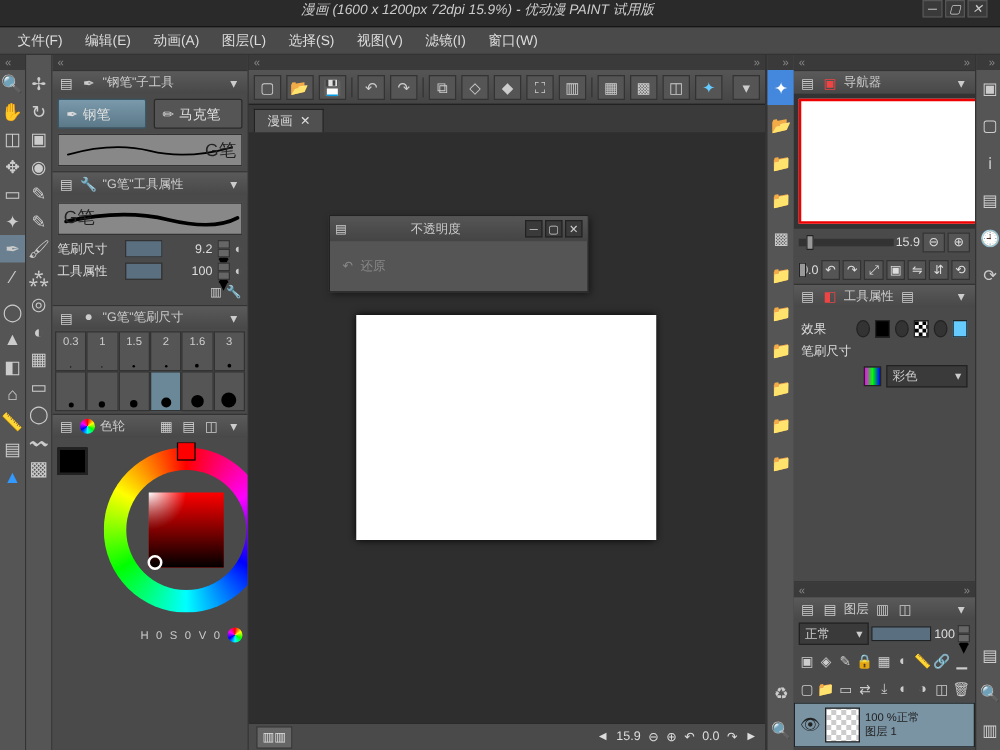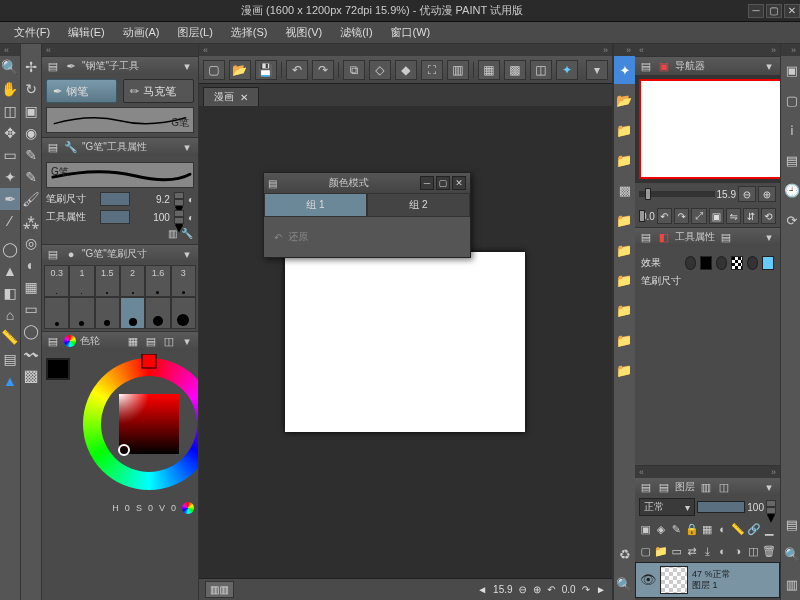--- a/index.html
+++ b/index.html
@@ -1,17 +1,17 @@
 <!DOCTYPE html>
 <html><head>
 <meta charset="utf-8">
 <style>
 * { margin: 0; padding: 0; box-sizing: border-box; font-family: "Microsoft YaHei", sans-serif; }
 body { width: 800px; height: 600px; background: #4a4a4a; overflow: hidden; user-select: none; }
-.titlebar { height: 22px; background: #2a2a2a; display: flex; align-items: center; padding: 0 0; color: #ccc; font-size: 11px; justify-content: space-between; border-bottom: 1px solid #111; }
+.titlebar { height: 22px; background: #2a2a2a; display: flex; padding: 0 10px; color: #ccc; font-size: 11px; justify-content: space-between; border-bottom: 1px solid #111; font-style: italic; }
 .titlebar-ctrls { display: flex; gap: 2px; }
 .tbbtn { width: 16px; height: 14px; background: #3a3a3a; border: 1px solid #555; display: flex; align-items: center; justify-content: center; font-size: 10px; color: #ccc; cursor: pointer; }
 .menubar { height: 22px; background: #4a4a4a; display: flex; align-items: center; padding: 0 6px; color: #ddd; font-size: 11px; border-bottom: 1px solid #333; gap: 2px; }
 .menubar span { padding: 2px 8px; cursor: pointer; }
 .workspace { display: flex; height: 556px; }
 
 .toolbox-col { width: 22px; background: #555; display: flex; flex-direction: column; border-right: 1px solid #333; }
 .toolbox-col .ticon { width: 20px; height: 22px; display: flex; align-items: center; justify-content: center; color: #ccc; font-size: 14px; cursor: pointer; }
 .toolbox-col .ticon.active { background: #6a8090; }
 
@@ -20,21 +20,21 @@
 .panel-header { height: 18px; background: linear-gradient(#5a5a5a,#484848); display: flex; align-items: center; padding: 0 4px; color: #ccc; font-size: 10px; gap: 4px; }
 .panel-header .ph-icon { width: 14px; height: 14px; display: flex; align-items: center; justify-content: center; font-size: 11px; }
 .panel-body { padding: 4px; }
 
 .subtool-row { display: flex; gap: 6px; margin-bottom: 4px; }
 .subtool-btn { flex: 1; height: 24px; border: 1px solid #2a2a2a; display: flex; align-items: center; gap: 4px; padding: 0 6px; color: #ddd; font-size: 11px; cursor: pointer; border-radius: 2px; }
 .subtool-btn.active { background: linear-gradient(#7a99aa,#5a7888); border-color: #3a5868; }
 .subtool-btn.inactive { background: #555; }
 .stroke-preview { height: 26px; background: #888; border: 1px solid #333; margin-top: 2px; position: relative; overflow: hidden; display: flex; align-items: center; }
 .stroke-preview svg { width: 100%; height: 26px; }
-.stroke-label { position: absolute; right: 4px; bottom: 2px; font-size: 10px; color: #222; }
+.stroke-label { position: absolute; right: 4px; bottom: 2px; font-size: 14px; color: #222; }
 .slider-row { display: flex; align-items: center; gap: 4px; margin: 4px 0; }
 .slider-row .slabel { width: 50px; font-size: 10px; color: #ddd; }
 .slider-row .strack { flex: 1; height: 14px; background: #5a7080; border: 1px solid #333; position: relative; }
 .slider-row .sval { width: 36px; text-align: right; font-size: 10px; color: #ddd; }
 .stepper { display: flex; flex-direction: column; width: 10px; }
 .stepper div { height: 7px; background: #666; border: 1px solid #333; cursor: pointer; }
 
 .brushsize-grid { display: grid; grid-template-columns: repeat(6, 1fr); gap: 0; }
 .brushsize-cell { height: 32px; background: #555; border: 1px solid #333; display: flex; flex-direction: column; align-items: center; justify-content: space-between; padding: 2px; cursor: pointer; font-size: 9px; color: #ccc; }
 .brushsize-cell.active { background: #6a8898; }
@@ -374,32 +374,28 @@
         <span>漫画</span>
         <span class="close">✕</span>
       </div>
     </div>
     <div class="canvas-area">
       <div class="canvas"></div>
 
       <div class="dialog" style="left:64px;top:66px">
         <div class="dlg-titlebar">
           <span>▤</span>
-          <span>颜色模式</span>
+          <span>不透明度</span>
           <div class="dctrl">
             <div class="dbtn">─</div>
             <div class="dbtn">▢</div>
             <div class="dbtn">✕</div>
           </div>
         </div>
         <div class="dlg-body">
-          <div class="dlg-tabs">
-            <div class="dlg-tab active">组 1</div>
-            <div class="dlg-tab">组 2</div>
-          </div>
           <div class="dlg-content">
             <span>↶</span>
             <span>还原</span>
           </div>
         </div>
       </div>
     </div>
     <div class="canvas-statusbar">
       <span style="background:#666;padding:2px 4px;border:1px solid #333">▥▥</span>
       <span style="flex:1"></span>
@@ -484,20 +480,26 @@
           <div class="lp-chk"></div>
             <div class="lp-swatch" style="background:#000"></div>
           <div class="lp-chk"></div>
             <div class="lp-swatch" style="background:repeating-conic-gradient(#000 0 25%,#fff 0 50%) 0/6px 6px"></div>
           <div class="lp-chk"></div>
             <div class="lp-swatch" style="background:#6cf"></div>
         </div>
         <div class="lp-row">
           <span style="width:50px">笔刷尺寸</span>
         </div>
+        <div class="lp-row" style="padding-left:50px">
+          <div class="lp-colorstrip"></div>
+          <div class="lp-select">
+              <span>彩色</span>
+            </div>
+        </div>
       </div>
     </div>
 
     <div style="flex:1;background:#4a4a4a"></div>
 
     <div class="panel">
       <div class="collapse-arr">« <span style="flex:1"></span> »</div>
       <div class="panel-header">
         <span class="ph-icon">▤</span>
         <span class="ph-icon">▤</span>
@@ -538,21 +540,21 @@
         <div class="lbtn">◐</div>
         <div class="lbtn">◑</div>
         <div class="lbtn">◫</div>
         <div class="lbtn">🗑</div>
       </div>
       <div class="layer-list">
         <div class="layer-item">
           <div class="layer-eye">👁</div>
           <div class="layer-thumb"></div>
           <div class="layer-text">
-            <span>47 %</span><span>正常</span><br>
+            <span>100 %</span><span>正常</span><br>
             <span>图层 1</span>
           </div>
         </div>
       </div>
     </div>
   </div>
 
   <div class="vstrip" style="width:20px;border-left:1px solid #333">
     <div class="collapse-arr" style="justify-content:flex-end">»</div>
     <div class="vicon">▣</div>

